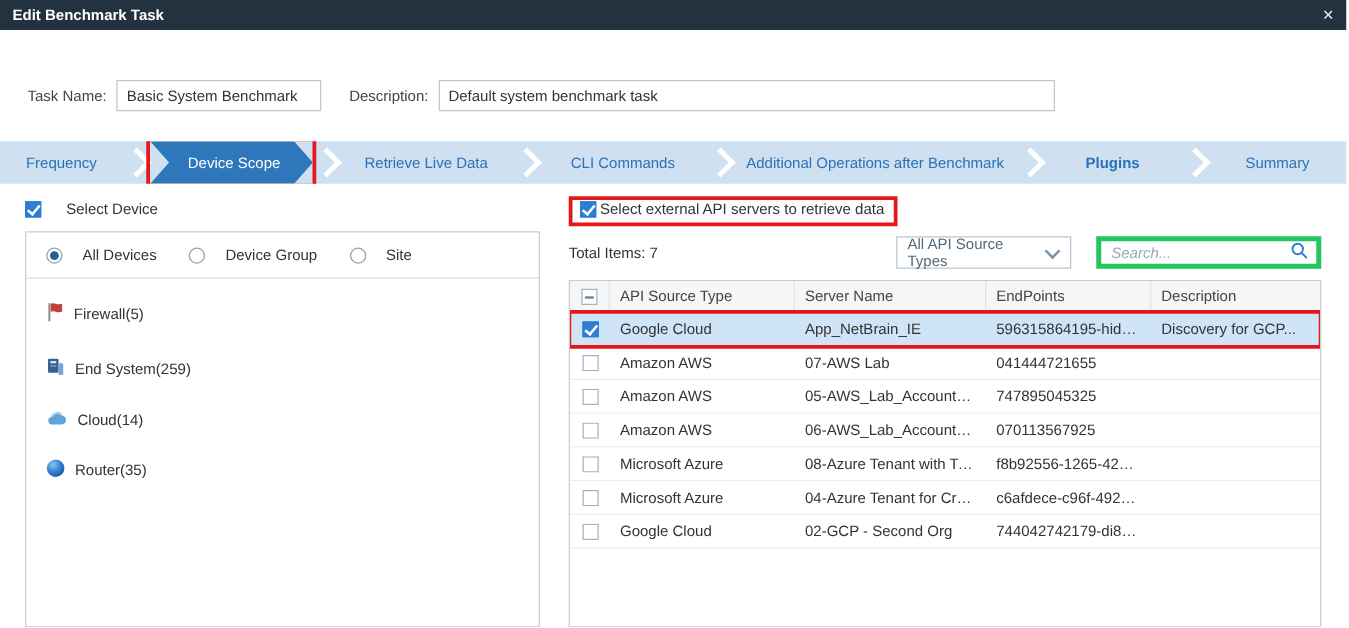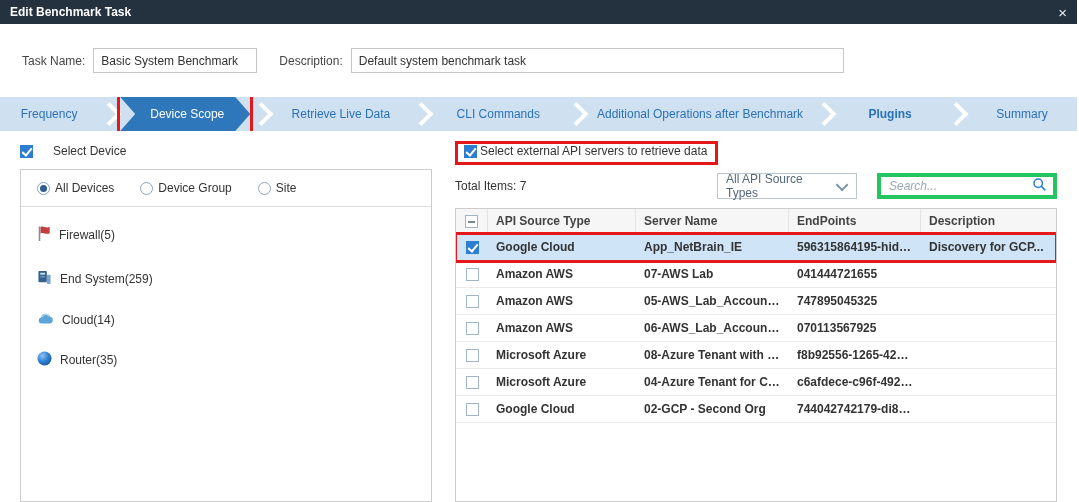--- a/index.html
+++ b/index.html
@@ -18,21 +18,21 @@
     height:24px; background:#243240; color:#fff;
     display:flex; align-items:center; justify-content:space-between;
     padding:0 10px; flex:0 0 24px;
   }
   .titlebar .title { font-weight:bold; font-size:12px; }
   .titlebar .close { cursor:pointer; font-size:15px; line-height:1; color:#e8eef4; }
 
   
   .form-row {
     display:flex; align-items:center; gap:8px;
-    padding:0 0 0 22px; height:73px; flex:0 0 73px; background:#fff;
+    padding:0 0 0 22px; height:73px; flex:0 0 73px; background:#fff;margin-top:16px;
   }
   .form-row label { color:#444; }
   .input {
     height:25px; border:1px solid #c6c6c6; padding:0 7px; font-size:12px;
     font-family:"Liberation Sans", sans-serif; color:#333; background:#fff; outline:none;
   }
   .input.task-name { width:164px; margin-right:14px; }
   .input.description { width:493px; }
 
   
@@ -73,21 +73,21 @@
     content:""; position:absolute; left:3px; top:0px; width:4px; height:8px;
     border-right:2px solid #fff; border-bottom:2px solid #fff; transform:rotate(40deg);
   }
   .checkbox.indeterminate::after {
     content:""; position:absolute; left:2px; top:5px; width:7px; height:2px; background:#7a8896;
   }
   .cb-line span.lbl { margin-left:20px; color:#333; }
 
   .device-box { border:1px solid #cccccc; flex:1; background:#fff; display:flex; flex-direction:column; }
   .radio-row { display:flex; align-items:center; gap:26px; padding:0 16px; height:37px; border-bottom:1px solid #dddddd; }
-  .radio-item { display:flex; align-items:center; gap:5px; cursor:pointer;text-align:right; }
+  .radio-item { display:flex; align-items:center; gap:16px; cursor:pointer;text-align:right; }
   .radio {
     width:13px; height:13px; border-radius:50%; border:1px solid #8fa3b5; background:#fff; position:relative;
   }
   .radio.selected::after {
     content:""; position:absolute; left:2px; top:2px; width:7px; height:7px; border-radius:50%; background:#2b5e8e;
   }
   .device-list { padding:18px 16px; display:flex; flex-direction:column; gap:24px; }
   .device-item { display:flex; align-items:center; gap:8px; cursor:pointer; }
 
   .right-col { flex:1; display:flex; flex-direction:column; min-width:0; }
@@ -116,21 +116,21 @@
   .searchbox input {
     border:none; outline:none; flex:1; font-size:12px; font-family:"Liberation Sans", sans-serif;
     font-style:italic; color:#333; min-width:0;
   }
   .searchbox input::placeholder { color:#9aa7b5; font-style:italic; }
 
   
   .table-box { border:1px solid #cccccc; flex:1; background:#fff; overflow:hidden; display:flex; flex-direction:column; }
   .t-row {
     display:grid; grid-template-columns:32px 148px 153px 132px 1fr;
-    align-items:center; height:27px; border-bottom:1px solid #ebebeb; background:#fff; cursor:pointer;font-weight:bold;
+    align-items:center; height:27px; border-bottom:1px solid #ebebeb; background:#fff; cursor:pointer;
   }
   .t-row.header {
     background:#f6f6f6; height:25px; color:#444; cursor:default; border-bottom:1px solid #dcdcdc;
   }
   .t-cell { padding:0 8px; overflow:hidden; white-space:nowrap; text-overflow:ellipsis; }
   .t-cell.cb { display:flex; justify-content:center; padding:0; }
   .t-row.header .t-cell { border-right:1px solid #e3e3e3; height:100%; display:flex; align-items:center; }
   .t-row.header .t-cell:last-child { border-right:none; }
   .t-row.selected { background:#cfe4f7; }
   .t-row.annotated { outline:3px solid #e4181b; outline-offset:-1px; position:relative; z-index:2; }

